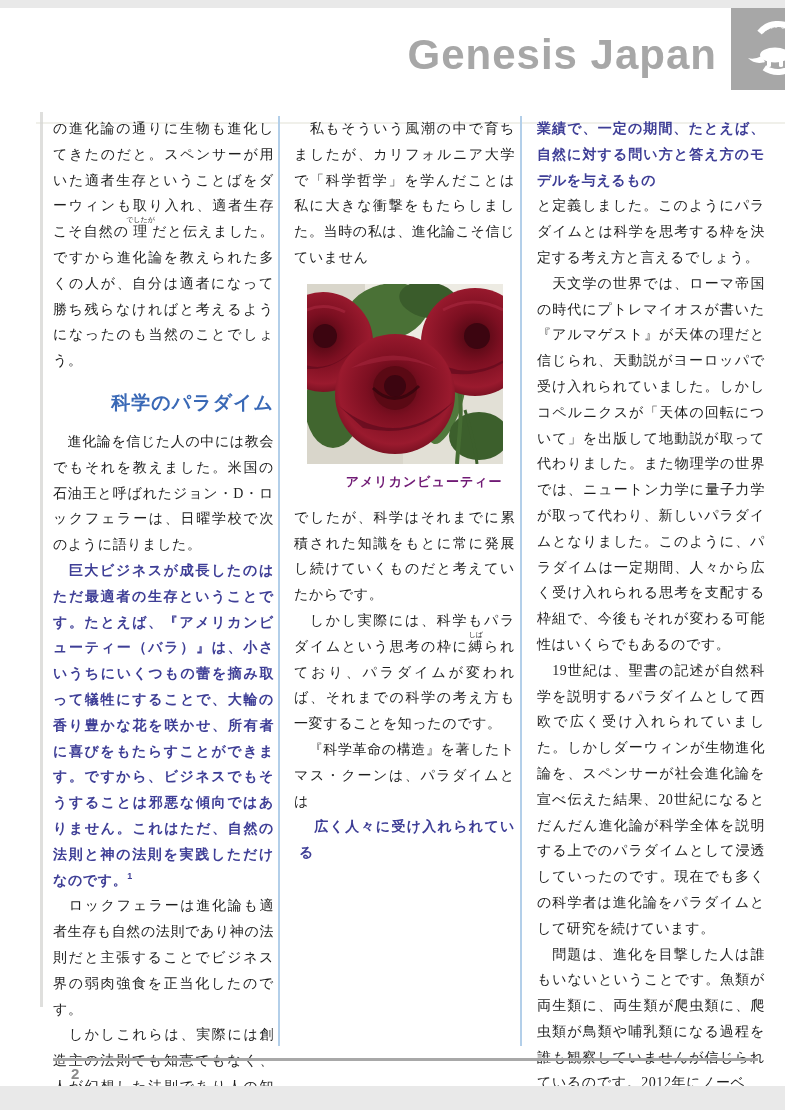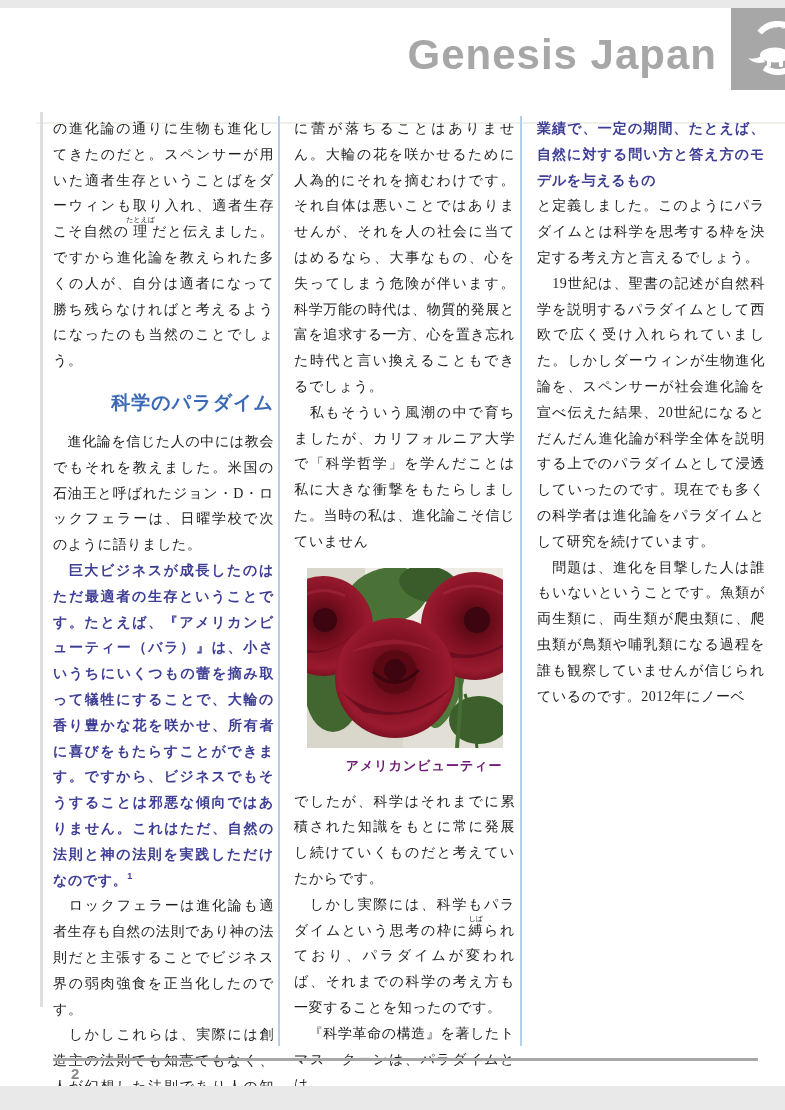--- a/index.html
+++ b/index.html
@@ -60,30 +60,29 @@
 
       <text font-family="Liberation Sans, sans-serif" font-size="7" fill="#ffffff" letter-spacing="1">
         <textPath href="#ringpath" startOffset="38%">genesis japan.com</textPath>
       </text>
     </svg>
   </div>
   <div class="header-rule"></div>
   <div class="page-fold"></div>
 
   <section class="col" id="col1">
-      <p class="para">の進化論の通りに生物も進化してきたのだと。スペンサーが用いた適者生存ということばをダーウィンも取り入れ、適者生存こそ自然の<ruby>理<rt>たとえば</rt></ruby>だと伝えました。ですから進化論を教えられた多くの人が、自分は適者になって勝ち残らなければと考えるようになったのも当然のことでしょう。</p>
+      <p class="para">の進化論の通りに生物も進化してきたのだと。スペンサーが用いた適者生存ということばをダーウィンも取り入れ、適者生存こそ自然の<ruby>理<rt>でしたが</rt></ruby>だと伝えました。ですから進化論を教えられた多くの人が、自分は適者になって勝ち残らなければと考えるようになったのも当然のことでしょう。</p>
       <h2 class="section-heading">科学のパラダイム</h2>
       <p class="para">　進化論を信じた人の中には教会でもそれを教えました。米国の石油王と呼ばれたジョン・D・ロックフェラーは、日曜学校で次のように語りました。</p>
       <p class="para em">　巨大ビジネスが成長したのはただ最適者の生存ということです。たとえば、『アメリカンビューティー（バラ）』は、小さいうちにいくつもの蕾を摘み取って犠牲にすることで、大輪の香り豊かな花を咲かせ、所有者に喜びをもたらすことができます。ですから、ビジネスでもそうすることは邪悪な傾向ではありません。これはただ、自然の法則と神の法則を実践しただけなのです。<sup>1</sup></p>
       <p class="para">　ロックフェラーは進化論も適者生存も自然の法則であり神の法則だと主張することでビジネス界の弱肉強食を正当化したのです。</p>
       <p class="para">　しかしこれらは、実際には創造主の法則でも知恵でもなく、人が幻想した法則であり人の知恵に過ぎなかったのです。</p>
     </section>
   <div class="vdiv" id="vdiv1"></div>
   <section class="col" id="col2">
-      <p class="para">に蕾が落ちることはありません。大輪の花を咲かせるために人為的にそれを摘むわけです。それ自体は悪いことではありませんが、それを人の社会に当てはめるなら、大事なもの、心を失ってしまう危険が伴います。科学万能の時代は、物質的発展と富を追求する一方、心を置き忘れた時代と言い換えることもできるでしょう。</p>
       <p class="para">　私もそういう風潮の中で育ちましたが、カリフォルニア大学で「科学哲学」を学んだことは私に大きな衝撃をもたらしました。当時の私は、進化論こそ信じていません</p>
       <figure class="photo-block">
     <div class="photo">
       <svg width="196" height="180" viewBox="0 0 196 180" preserveAspectRatio="none" aria-hidden="true">
         <defs>
           <radialGradient id="roseG" cx="50%" cy="45%" r="60%">
             <stop offset="0%" stop-color="#45060f"></stop>
             <stop offset="40%" stop-color="#7c0f21"></stop>
             <stop offset="78%" stop-color="#9a1a2e"></stop>
             <stop offset="100%" stop-color="#6b0d1c"></stop>
@@ -130,19 +129,20 @@
   </figure>
       <p class="para">でしたが、科学はそれまでに累積された知識をもとに常に発展し続けていくものだと考えていたからです。</p>
       <p class="para">　しかし実際には、科学もパラダイムという思考の枠に<ruby>縛<rt>しば</rt></ruby>られており、パラダイムが変われば、それまでの科学の考え方も一変することを知ったのです。</p>
       <p class="para">　『科学革命の構造』を著したトマス・クーンは、パラダイムとは</p>
       <p class="para em quote">　広く人々に受け入れられている</p>
     </section>
   <div class="vdiv" id="vdiv2"></div>
   <section class="col" id="col3">
       <p class="para em">業績で、一定の期間、たとえば、自然に対する問い方と答え方のモデルを与えるもの</p>
       <p class="para">と定義しました。このようにパラダイムとは科学を思考する枠を決定する考え方と言えるでしょう。</p>
+      <p class="para">　天文学の世界では、ローマ帝国の時代にプトレマイオスが書いた『アルマゲスト』が天体の理だと信じられ、天動説がヨーロッパで受け入れられていました。しかしコペルニクスが「天体の回転について」を出版して地動説が取って代わりました。また物理学の世界では、ニュートン力学に量子力学が取って代わり、新しいパラダイムとなりました。このように、パラダイムは一定期間、人々から広く受け入れられる思考を支配する枠組で、今後もそれが変わる可能性はいくらでもあるのです。</p>
       <p class="para">　19世紀は、聖書の記述が自然科学を説明するパラダイムとして西欧で広く受け入れられていました。しかしダーウィンが生物進化論を、スペンサーが社会進化論を宣べ伝えた結果、20世紀になるとだんだん進化論が科学全体を説明する上でのパラダイムとして浸透していったのです。現在でも多くの科学者は進化論をパラダイムとして研究を続けています。</p>
       <p class="para">　問題は、進化を目撃した人は誰もいないということです。魚類が両生類に、両生類が爬虫類に、爬虫類が鳥類や哺乳類になる過程を誰も観察していませんが信じられているのです。2012年にノーベ</p>
     </section>
 
   <div class="footer-rule"></div>
   <div class="page-number">2</div>
 </div>
 
 </body></html>

